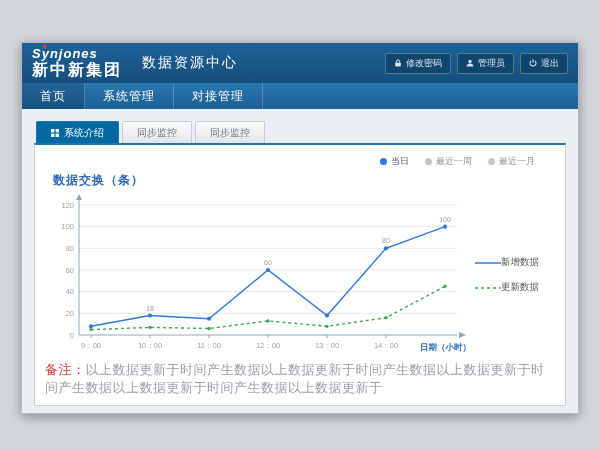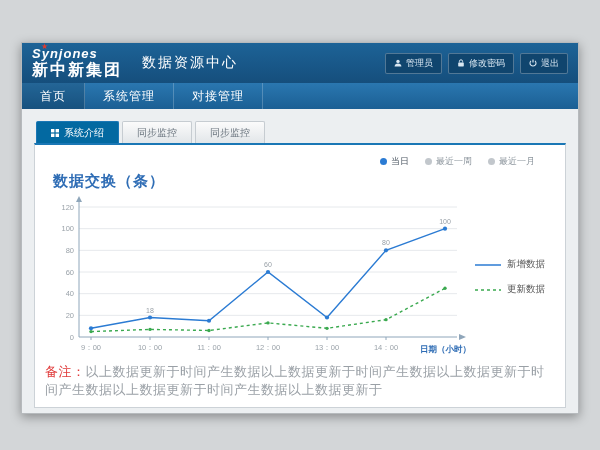--- a/index.html
+++ b/index.html
@@ -40,61 +40,61 @@
   .panel { flex:1; background:#fff; border:1px solid #ccd2d7; border-top:2px solid #1a77b5;
            padding:6px 10px 8px; display:flex; flex-direction:column; }
 
   .filters { display:flex; justify-content:flex-end; gap:16px; font-size:9px; color:#8b949c;
              padding:4px 20px 2px 0; }
   .filter { display:flex; align-items:center; cursor:pointer; }
   .filter .dot { width:7px; height:7px; border-radius:50%; background:#c2c7cc; margin-right:4px; }
   .filter.active { color:#4a5560; }
   .filter.active .dot { background:#2b7bd3; }
 
-  .ylabel { font-size:15px; font-weight:bold; color:#2f6db5; margin:2px 0 0 8px; letter-spacing:1px; }
+  .ylabel { font-size:12px; font-weight:bold; color:#2f6db5; margin:2px 0 0 8px; letter-spacing:1px; }
 
   .chart-row { display:flex; align-items:center; }
   #chart-svg { width:428px; height:172px; flex:0 0 auto; }
   .series-legend { display:flex; flex-direction:column; gap:12px; margin-left:2px; font-size:9.5px; color:#555; }
-  .series-legend .item { display:flex; align-items:center; gap:6px; }
+  .series-legend .item { display:flex; align-items:center; }
 
   .note { margin-top:0; text-align:left; font-size:13px; color:#9aa0a6; letter-spacing:.5px; }
   .note .note-label { color:#e03a3a; }
 </style>
 </head>
 <body>
 
 <div class="stage">
   <div class="window">
 
     <div class="topbar">
       <div class="logo">
         <span class="logo-en">Synjones</span>
         <span class="logo-star">★</span>
         <span class="logo-cn">新中新集团</span>
       </div>
       <span class="app-title">数据资源中心</span>
       <div class="top-actions">
+        <div class="top-btn">
+          <span>
+              <svg width="8" height="8" viewBox="0 0 8 8">
+                <rect x="1.2" y="3.4" width="5.6" height="4" rx="0.6" fill="#d9e7f2"></rect>
+                <path d="M2.4 3.4 V2.4 a1.6 1.6 0 0 1 3.2 0 V3.4" fill="none" stroke="#d9e7f2" stroke-width="1"></path>
+              </svg>
+            </span>
+          <span>修改密码</span>
+        </div>
         <div class="top-btn">
           <span>
               <svg width="8" height="8" viewBox="0 0 8 8">
                 <circle cx="4" cy="2.4" r="1.7" fill="#d9e7f2"></circle>
                 <path d="M0.6 7.6 C0.6 5.6 2 4.6 4 4.6 C6 4.6 7.4 5.6 7.4 7.6 Z" fill="#d9e7f2"></path>
               </svg>
             </span>
           <span>管理员</span>
-        </div>
-        <div class="top-btn">
-          <span>
-              <svg width="8" height="8" viewBox="0 0 8 8">
-                <rect x="1.2" y="3.4" width="5.6" height="4" rx="0.6" fill="#d9e7f2"></rect>
-                <path d="M2.4 3.4 V2.4 a1.6 1.6 0 0 1 3.2 0 V3.4" fill="none" stroke="#d9e7f2" stroke-width="1"></path>
-              </svg>
-            </span>
-          <span>修改密码</span>
         </div>
         <div class="top-btn">
           <span>
               <svg width="8" height="8" viewBox="0 0 8 8">
                 <path d="M4 0.4 V3.4" stroke="#d9e7f2" stroke-width="1.2"></path>
                 <path d="M2 1.8 a3 3 0 1 0 4 0" fill="none" stroke="#d9e7f2" stroke-width="1.1"></path>
               </svg>
             </span>
           <span>退出</span>
         </div>

